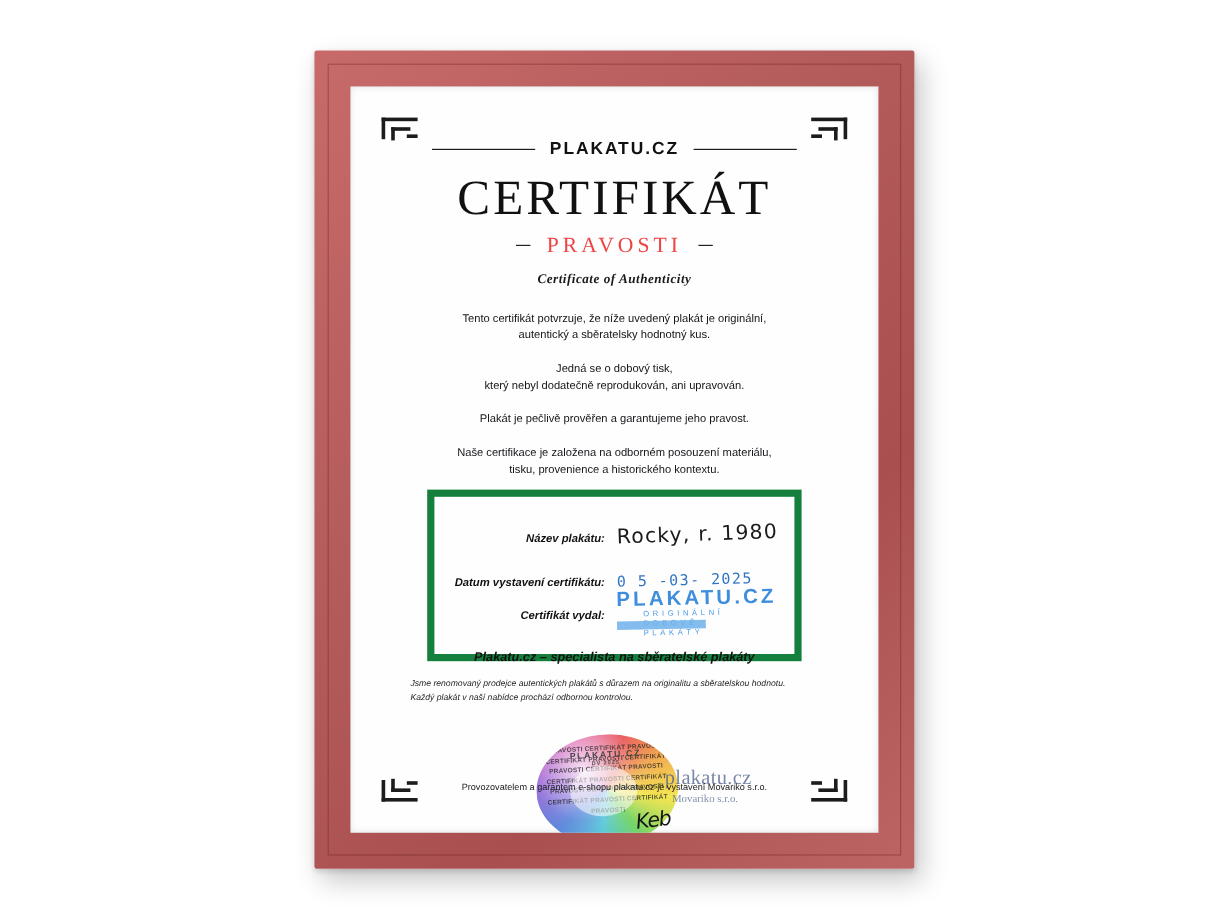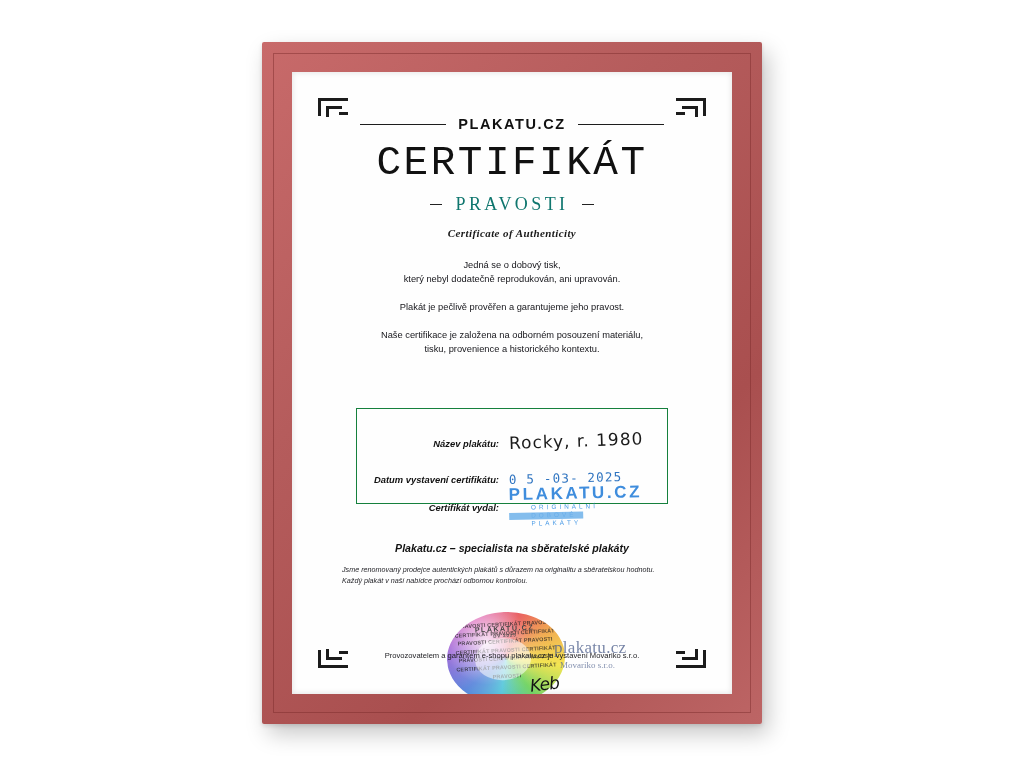--- a/index.html
+++ b/index.html
@@ -95,21 +95,21 @@
     font-size: 14.5px;
     color: #111;
     white-space: nowrap;
   }
 
   .cert-title {
     position: absolute;
     left: 0; right: 0;
     top: 68px;
     text-align: center;
-    font-family: Liberation Mono, monospace;
+    font-family: Liberation Serif, serif;
     font-size: 41px;
     letter-spacing: 2.5px;
     color: #111;
   }
 
   .subtitle-row {
     position: absolute;
     left: 0; right: 0;
     top: 122px;
     display: flex;
@@ -117,21 +117,21 @@
     justify-content: center;
     gap: 14px;
   }
   .subtitle-row .dash {
     width: 12px; height: 1px; background: #222;
   }
   .subtitle {
     font-family: "Liberation Serif", serif;
     font-size: 18px;
     letter-spacing: 3.4px;
-    color: #0f766e;
+    color: #ef4444;
   }
 
   .coa {
     position: absolute;
     left: 0; right: 0;
     top: 155px;
     text-align: center;
     font-family: "Liberation Serif", serif;
     font-style: italic;
     font-weight: bold;
@@ -156,22 +156,22 @@
     margin: 0 0 14px 0;
   }
   .body-block p:last-child { margin-bottom: 17px; }
 
   
   .details-box {
     position: absolute;
     left: 64px;
     right: 64px;
     top: 336px;
-    height: 96px;
-    border: 1px solid #15803d;
+    height: 143px;
+    border: 6px solid #15803d;
     box-sizing: border-box;
   }
   .detail-row {
     position: absolute;
     left: 0; right: 0;
     height: 28px;
     display: flex;
     align-items: center;
   }
   .detail-row .lbl {
@@ -416,20 +416,21 @@
 
       <div class="subtitle-row">
         <div class="dash"></div>
         <div class="subtitle">PRAVOSTI</div>
         <div class="dash"></div>
       </div>
 
       <div class="coa">Certificate of Authenticity</div>
 
       <div class="body-block">
+        <p>Tento certifikát potvrzuje, že níže uvedený plakát je originální,<br>autentický a sběratelsky hodnotný kus.</p>
         <p>Jedná se o dobový tisk,<br>který nebyl dodatečně reprodukován, ani upravován.</p>
         <p>Plakát je pečlivě prověřen a garantujeme jeho pravost.</p>
         <p>Naše certifikace je založena na odborném posouzení materiálu,<br>tisku, provenience a historického kontextu.</p>
       </div>
 
       <div class="details-box">
         <div class="detail-row r1">
           <div class="lbl">Název plakátu:</div>
           <div class="val-hand">Rocky, r. 1980</div>
         </div>

